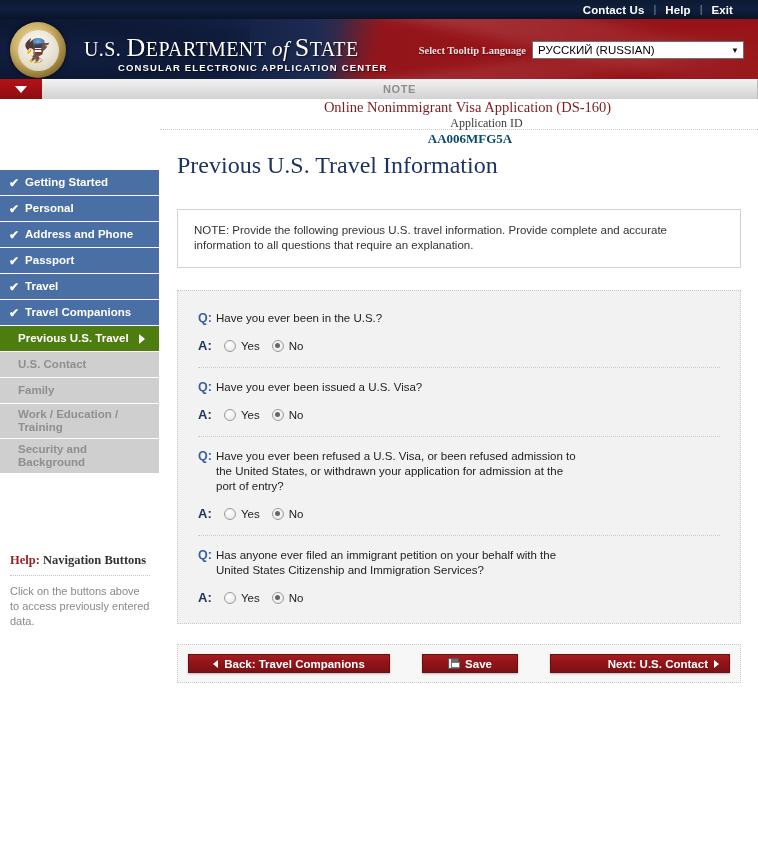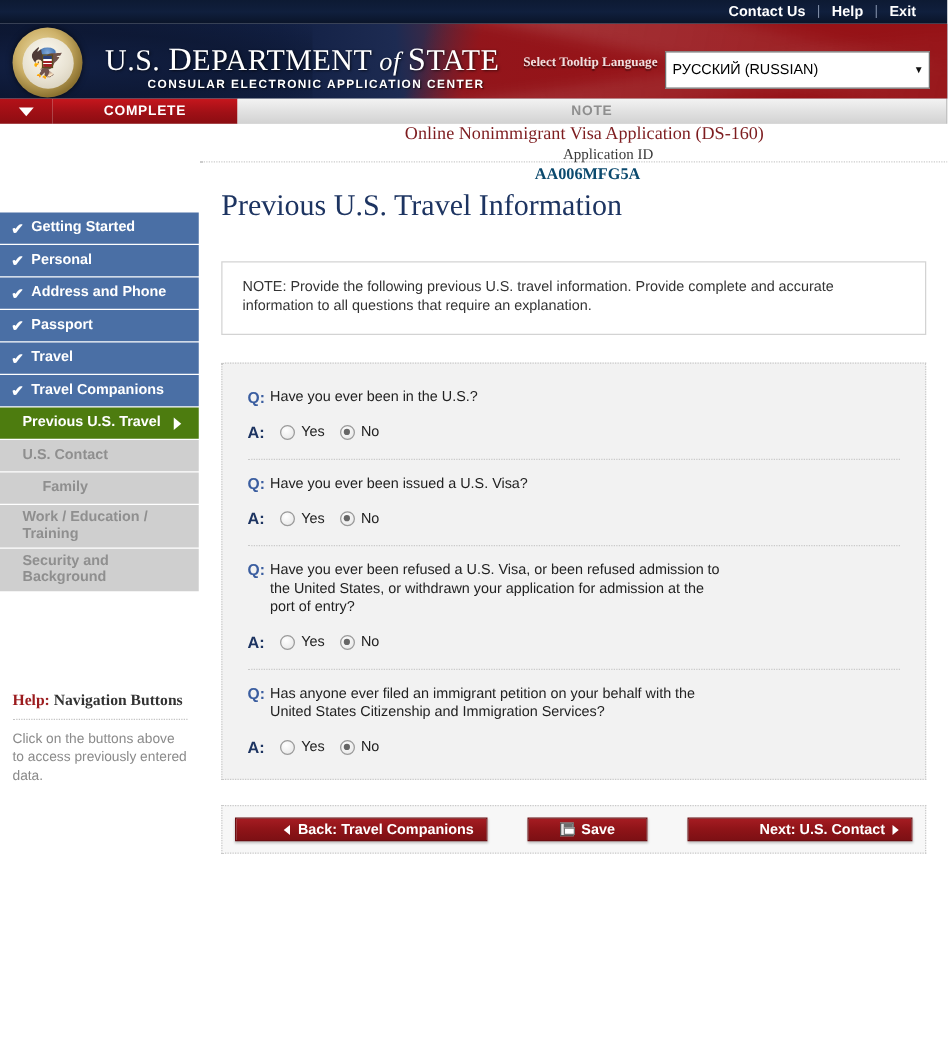--- a/index.html
+++ b/index.html
@@ -102,21 +102,21 @@
   }
   .dept-title {
     position: absolute; left: 84px; top: 14px;
     color: #ffffff;
     font-family: "Liberation Serif", serif;
     font-size: 26px;
     letter-spacing: 0.4px;
     text-shadow: 1px 1px 2px rgba(0,0,0,0.6);
     white-space: nowrap;
   }
-  .dept-title .sm { font-size: 24px; }
+  .dept-title .sm { font-size: 20px; }
   .dept-title .it { font-style: italic; font-size: 21px; }
   .dept-sub {
     position: absolute; left: 118px; top: 43px;
     color: #ffffff;
     font-size: 9.5px;
     font-weight: bold;
     letter-spacing: 1.15px;
     text-shadow: 1px 1px 1px rgba(0,0,0,0.55);
     white-space: nowrap;
   }
@@ -124,21 +124,21 @@
     position: absolute; right: 232px; top: 26px;
     color: #f2dede;
     font-family: "Liberation Serif", serif;
     font-size: 10.5px;
     font-weight: bold;
     white-space: nowrap;
     text-shadow: 0 1px 1px rgba(0,0,0,0.5);
   }
   .lang-select {
     position: absolute; right: 14px; top: 22px;
-    width: 212px; height: 30px;
+    width: 212px; height: 18px;
     background: #ffffff;
     border: 1px solid #6f6f6f;
     display: flex; align-items: center;
     padding-left: 5px;
     font-size: 11.5px;
     color: #000000;
   }
   .lang-arrow {
     position: absolute; right: 4px; top: 50%;
     transform: translateY(-50%);
@@ -379,21 +379,21 @@
     background: linear-gradient(180deg, #a51c22 0%, #8f1418 48%, #7d1014 100%);
     color: #ffffff;
     font-size: 11.5px;
     font-weight: bold;
     display: flex; align-items: center; justify-content: center;
     border: 1px solid #6d0e12;
     box-shadow: 0 1px 2px rgba(0,0,0,0.25);
     white-space: nowrap;
     padding: 0 10px;
   }
-  .btn-back { width: 202px; justify-content: flex-end; }
+  .btn-back { width: 202px; justify-content: center; }
   .btn-save { width: 96px; }
   .btn-next { width: 180px; justify-content: flex-end; }
   .tri-left {
     width: 0; height: 0;
     border-top: 4px solid transparent;
     border-bottom: 4px solid transparent;
     border-right: 5px solid #ffffff;
     margin-right: 6px;
   }
   .tri-right {
@@ -457,21 +457,20 @@
     <div class="lang-select">
       <span>РУССКИЙ (RUSSIAN)</span>
       <span class="lang-arrow">▼</span>
     </div>
   </div>
 
   <div class="tabs">
     <div class="tab-arrowcell">
       <div class="tab-arrow"></div>
     </div>
-    <div class="tab active">COMPLETE</div>
     <div class="tab inactive">NOTE</div>
   </div>
 
   <div class="sidebar">
     <div class="navitem done">
       <span class="navcheck">✔</span>
       <span>Getting Started</span>
     </div>
     <div class="navitem done">
       <span class="navcheck">✔</span>
@@ -494,21 +493,21 @@
       <span>Travel Companions</span>
     </div>
     <div class="navitem active">
       <span style="margin-left:9px;">Previous U.S. Travel</span>
       <span class="nav-caret"></span>
     </div>
     <div class="navitem todo">
       <span style="margin-left:9px;">U.S. Contact</span>
     </div>
     <div class="navitem todo">
-      <span style="margin-left:25px;">Family</span>
+      <span style="margin-left:9px;">Family</span>
     </div>
     <div class="navitem todo">
       <span style="margin-left:9px;">Work / Education / Training</span>
     </div>
     <div class="navitem todo">
       <span style="margin-left:9px;">Security and Background</span>
     </div>
   </div>
 
   <div class="helpbox">

